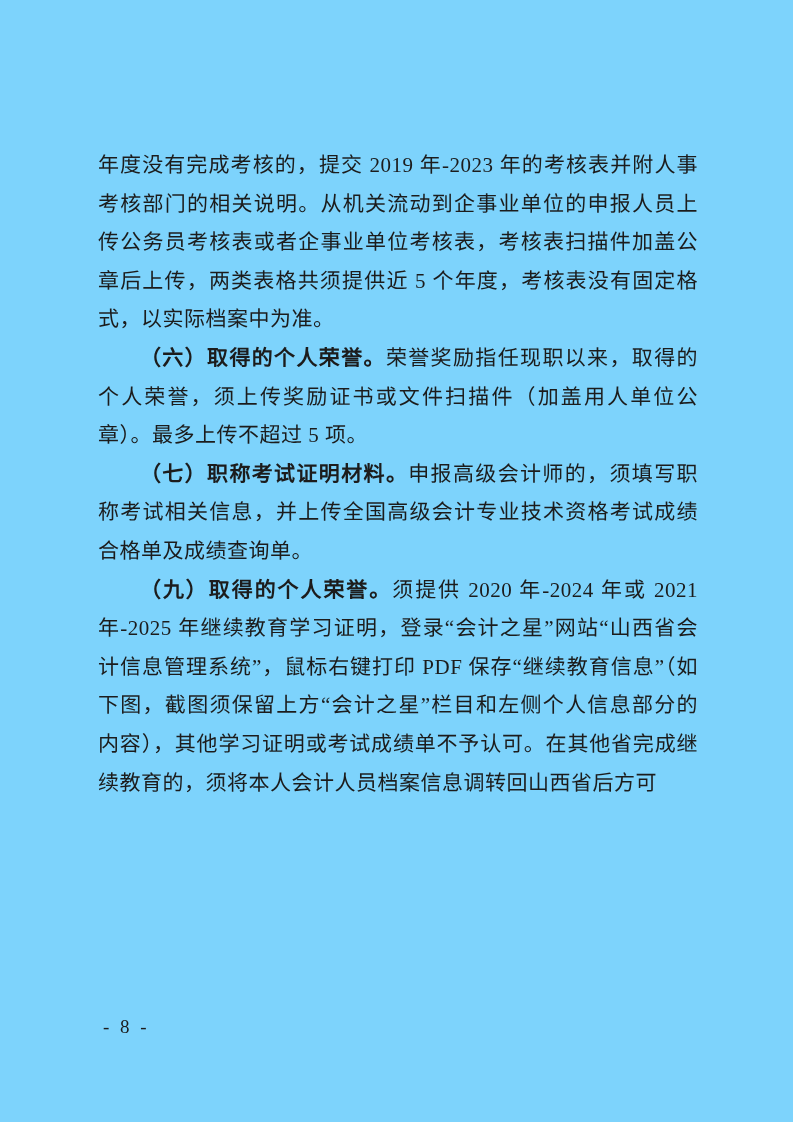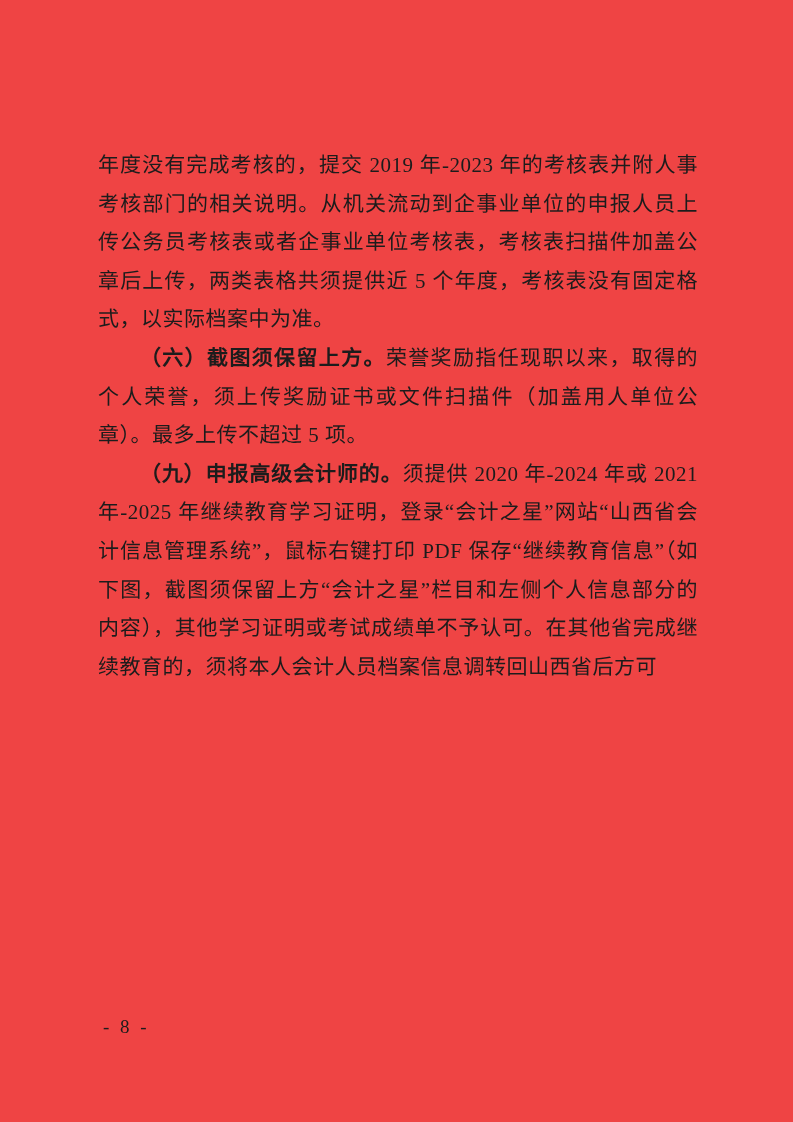--- a/index.html
+++ b/index.html
@@ -4,21 +4,21 @@
 <style>
   html, body {
     margin: 0;
     padding: 0;
     background: #ffffff;
   }
   .page {
     position: relative;
     width: 793px;
     height: 1122px;
-    background: #ef4444;
+    background: #7dd3fc;
     overflow: hidden;
     font-family: "Liberation Serif", "DejaVu Serif", serif;
     color: #1c1c1c;
   }
   .text-block {
     position: absolute;
     left: 98px;
     top: 146px;
     width: 600px;
     font-size: 21px;
@@ -51,22 +51,23 @@
   }
 </style>
 </head>
 <body>
 
 <div class="page">
   <div class="text-block">
 
     <p class="para no-indent"><span class="body-run">年度没有完成考核的，提交 2019 年-2023 年的考核表并附人事考核部门的相关说明。从机关流动到企事业单位的申报人员上传公务员考核表或者企事业单位考核表，考核表扫描件加盖公章后上传，两类表格共须提供近 5 个年度，考核表没有固定格式，以实际档案中为准。</span></p>
 
-    <p class="para"><span class="label-run">（六）截图须保留上方。</span><span class="body-run">荣誉奖励指任现职以来，取得的个人荣誉，须上传奖励证书或文件扫描件（加盖用人单位公章）。最多上传不超过 5 项。</span></p>
+    <p class="para"><span class="label-run">（六）取得的个人荣誉。</span><span class="body-run">荣誉奖励指任现职以来，取得的个人荣誉，须上传奖励证书或文件扫描件（加盖用人单位公章）。最多上传不超过 5 项。</span></p>
+
+    <p class="para"><span class="label-run">（七）职称考试证明材料。</span><span class="body-run">申报高级会计师的，须填写职称考试相关信息，并上传全国高级会计专业技术资格考试成绩合格单及成绩查询单。</span></p>
 
 
-
-    <p class="para"><span class="label-run">（九）申报高级会计师的。</span><span class="body-run">须提供 2020 年-2024 年或 2021 年-2025 年继续教育学习证明，登录“会计之星”网站“山西省会计信息管理系统”，鼠标右键打印 PDF 保存“继续教育信息”（如下图，截图须保留上方“会计之星”栏目和左侧个人信息部分的内容），其他学习证明或考试成绩单不予认可。在其他省完成继续教育的，须将本人会计人员档案信息调转回山西省后方可</span></p>
+    <p class="para"><span class="label-run">（九）取得的个人荣誉。</span><span class="body-run">须提供 2020 年-2024 年或 2021 年-2025 年继续教育学习证明，登录“会计之星”网站“山西省会计信息管理系统”，鼠标右键打印 PDF 保存“继续教育信息”（如下图，截图须保留上方“会计之星”栏目和左侧个人信息部分的内容），其他学习证明或考试成绩单不予认可。在其他省完成继续教育的，须将本人会计人员档案信息调转回山西省后方可</span></p>
 
   </div>
 
   <div class="page-number">- 8 -</div>
 </div>
 
 </body></html>

